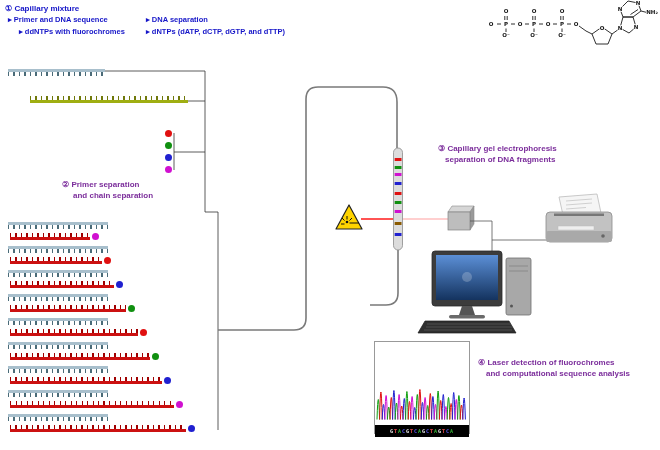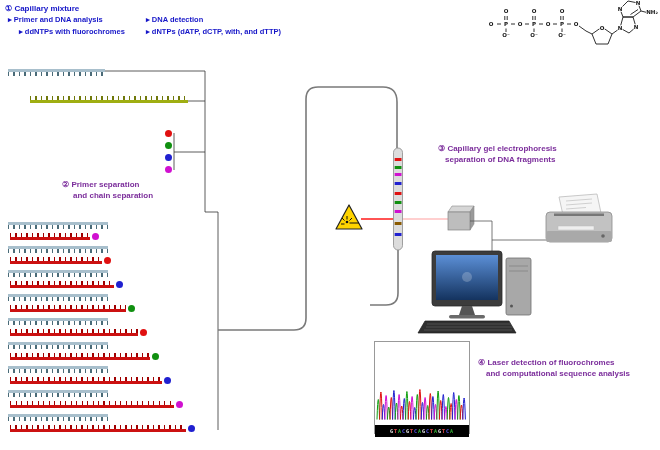--- a/index.html
+++ b/index.html
@@ -131,24 +131,24 @@
       <path d="M566,201 l26,-2 M566,205 l26,-2 M566,209 l20,-1.5" stroke="#c5c5c5" stroke-width="0.8" fill="none"></path>
       <rect x="546" y="212" width="66" height="30" rx="4" fill="#c2c2c2" stroke="#8a8a8a" stroke-width="0.8"></rect>
       <rect x="554" y="213.5" width="50" height="2.5" fill="#777"></rect>
       <rect x="546" y="231" width="66" height="11" rx="2" fill="#a9a9a9"></rect>
       <rect x="558" y="226" width="36" height="4" fill="#eee" stroke="#bbb" stroke-width="0.5"></rect>
       <circle cx="603" cy="236" r="1.8" fill="#666"></circle>
     </g>
   </svg>
 
   <div class="abs t blue-title" style="left:5px;top:4px">① Capillary mixture</div>
-  <div class="abs t blue" style="left:8px;top:16px">▸ Primer and DNA analysis</div>
-  <div class="abs t blue" style="left:146px;top:16px">▸ DNA detection</div>
+  <div class="abs t blue" style="left:8px;top:16px">▸ Primer and DNA sequence</div>
+  <div class="abs t blue" style="left:146px;top:16px">▸ DNA separation</div>
   <div class="abs t blue" style="left:19px;top:28px">▸ ddNTPs with fluorochromes</div>
-  <div class="abs t blue" style="left:146px;top:28px">▸ dNTPs (dATP, dCTP, with, and dTTP)</div>
+  <div class="abs t blue" style="left:146px;top:28px">▸ dNTPs (dATP, dCTP, dGTP, and dTTP)</div>
 
   <div class="abs" style="left:8px;top:69px;width:97px;height:8px">
     <div class="bar steel" style="left:0;top:0;width:97px"></div>
     <div class="ticks steel-t" style="left:0;top:3px;width:97px"></div>
   </div>
   <div class="abs" style="left:30px;top:96px;width:158px;height:8px">
     <div class="ticks olive-t" style="left:0;top:0;width:158px"></div>
     <div class="bar olive" style="left:0;top:4px;width:158px"></div>
   </div>
 

